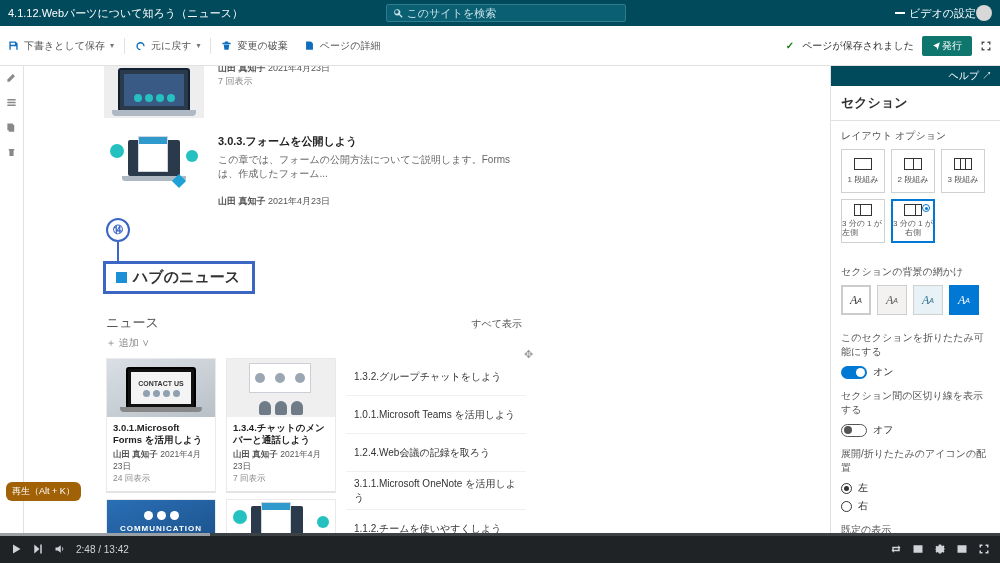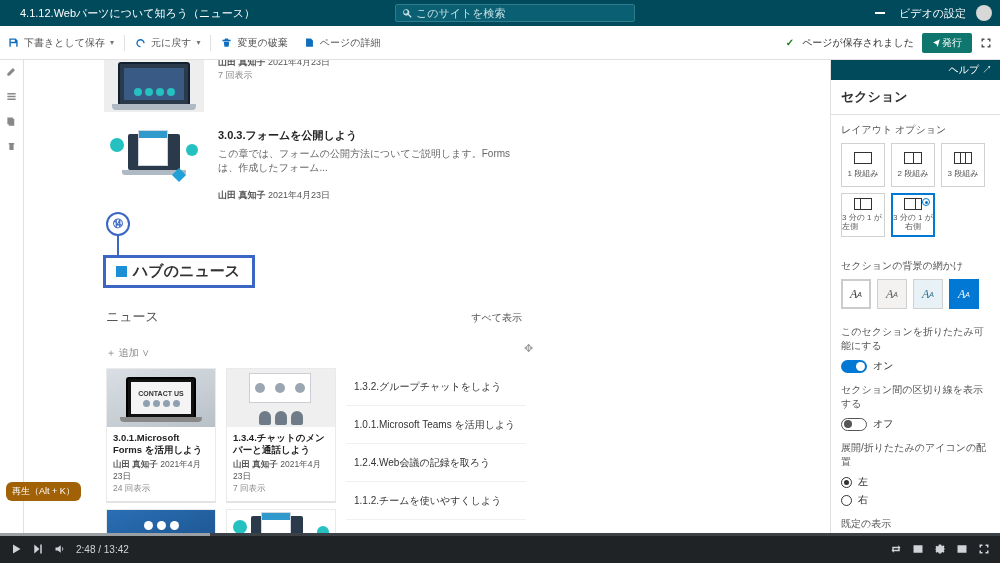--- a/index.html
+++ b/index.html
@@ -1,25 +1,25 @@
 <!DOCTYPE html>
 <html><head>
 <meta charset="utf-8">
 <style>
 *{box-sizing:border-box;margin:0;padding:0;font-family:"Segoe UI","Yu Gothic UI",Meiryo,sans-serif}
 html,body{width:1000px;height:563px;overflow:hidden;background:#f3f3f3}
 .app{width:1000px;height:563px;display:flex;flex-direction:column}
 .titlebar{height:26px;background:#004a5c;color:#fff;display:flex;align-items:center;font-size:11px}
-.titlebar .title{padding:0 20px;flex:0 0 auto}
+.titlebar .title{padding:0 8px;flex:0 0 auto}
 .titlebar .search{margin-left:auto;margin-right:auto;width:240px;height:18px;background:#0b5f72;border:1px solid #2c7c8c;border-radius:2px;display:flex;align-items:center;color:#c7e3e9;padding:0 6px;gap:4px}
 .titlebar .search svg{width:10px;height:10px;fill:#c7e3e9}
-.titlebar .right{display:flex;align-items:center;gap:10px;margin-left:auto;padding-right:8px}
+.titlebar .right{display:flex;align-items:center;margin-left:auto;padding-right:8px}
 .titlebar .right .avatar{width:16px;height:16px;border-radius:50%;background:#d8d8d8}
 .titlebar .right .min{width:10px;height:2px;background:#fff;display:inline-block;margin-right:4px}
-.cmdbar{height:34px;background:#fff;border-bottom:1px solid #e1e1e1;display:flex;align-items:center;font-size:10px;color:#323130}
+.cmdbar{height:40px;background:#fff;border-bottom:1px solid #e1e1e1;display:flex;align-items:center;font-size:10px;color:#323130}
 .left-tools{width:24px;background:#fff;border-right:1px solid #e1e1e1;display:flex;flex-direction:column;align-items:center;padding-top:6px;gap:14px;color:#8a8886}
 .left-tools svg{width:11px;height:11px;fill:#8a8886}
 .main{flex:1;display:flex;min-height:0}
 .canvas{flex:1;background:#fff;position:relative;overflow:hidden}
 .canvas-inner{position:absolute;inset:0;overflow:hidden}
 .side{flex:0 0 170px;background:#fff;border-left:1px solid #e1e1e1;display:flex;flex-direction:column;font-size:10px;color:#323130}
 .side-top{background:#004a5c;color:#fff;font-size:10px;padding:3px 8px;display:flex;justify-content:flex-end;gap:10px}
 .side-head{padding:8px 10px;font-size:13px;font-weight:600;border-bottom:1px solid #e1e1e1}
 .cmd-item{display:flex;align-items:center;gap:5px;padding:0 8px;height:100%;color:#555}
 .cmd-item svg{width:11px;height:11px;fill:#106ebe}
@@ -38,21 +38,21 @@
 .oldtxt .d{color:#666;margin-bottom:14px}
 .oldtxt .m{font-size:9px;color:#555}
 .oldtxt .v{font-size:9px;color:#888}
 .callout{position:absolute;left:82px;top:152px}
 .callout .ball{width:24px;height:24px;border:2px solid #3b66c4;border-radius:50%;display:flex;align-items:center;justify-content:center;font-size:10px;font-weight:700;color:#3b66c4;background:#fff}
 .callout .line{width:2px;height:28px;background:#3b66c4;margin-left:11px}
 .hubbox{position:absolute;left:79px;top:195px;border:3px solid #3b66c4;background:#fff;padding:4px 12px 4px 10px;display:flex;align-items:center;gap:6px}
 .hubbox .sq{width:11px;height:11px;background:#1c8fd6}
 .hubbox .lbl{font-size:15px;font-weight:600;color:#333}
 .newsarea{position:absolute;left:82px;top:248px;width:420px}
-.newsarea .hd{display:flex;align-items:baseline;justify-content:space-between;color:#666;margin-bottom:20px;padding-right:4px}
+.newsarea .hd{display:flex;align-items:baseline;justify-content:space-between;color:#666;margin-bottom:4px;padding-right:4px}
 .newsarea .hd .nt{font-size:13px;color:#555}
 .newsarea .hd .all{font-size:10px;color:#555}
 .newsarea .add{font-size:10px;color:#888;margin-bottom:8px}
 .cards{display:flex;gap:10px}
 .cardcol{display:flex;flex-direction:column;gap:6px}
 .card{width:110px;border:1px solid #eaeaea;border-bottom:2px solid #e3e3e3;background:#fff;font-size:9px}
 .card .img{width:100%;height:58px;background:#dfe3e6;position:relative;overflow:hidden}
 .card .b{padding:5px 6px 6px}
 .card .ct{font-size:9.5px;font-weight:600;color:#222;line-height:1.25;margin-bottom:3px;min-height:22px}
 .card .cm{font-size:8.5px;color:#555}
@@ -360,20 +360,23 @@
               <div class="li">
                   <span>1.3.2.グループチャットをしよう</span>
                 </div>
               <div class="li">
                   <span>1.0.1.Microsoft Teams を活用しよう</span>
                 </div>
               <div class="li">
                   <span>1.2.4.Web会議の記録を取ろう</span>
                 </div>
               <div class="li">
+                  <span>3.1.1.Microsoft OneNote を活用しよう</span>
+                </div>
+              <div class="li">
                   <span>1.1.2.チームを使いやすくしよう</span>
                 </div>
 
             </div>
           </div>
         </div>
       </div>
     </div>
 
     <div class="side">

